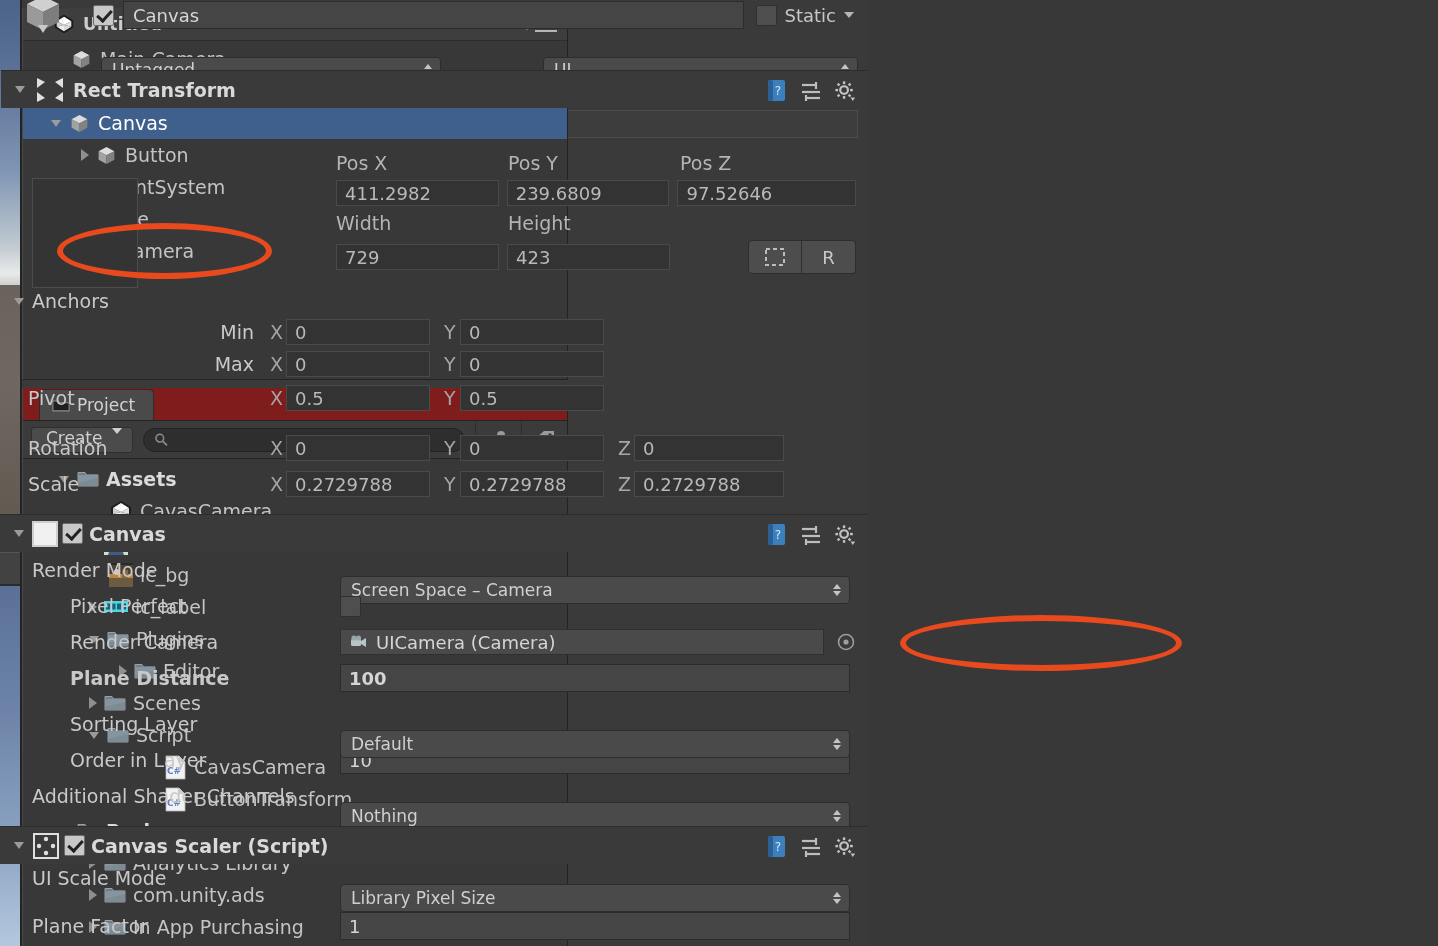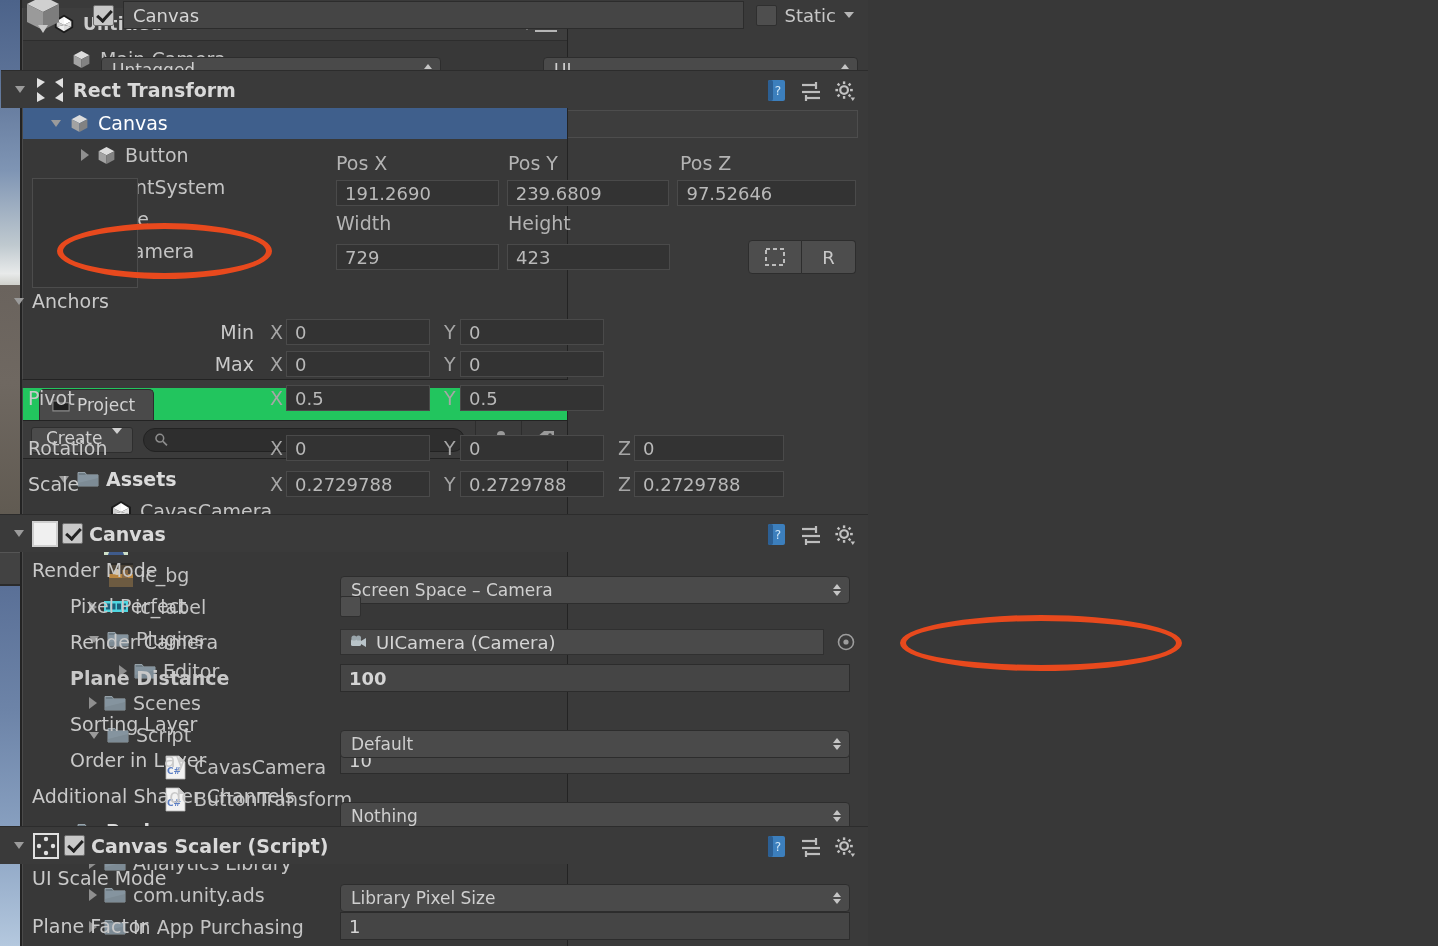--- a/index.html
+++ b/index.html
@@ -110,21 +110,21 @@
 
   
   #project {
     left: 22px; top: 388px; width: 546px; height: 558px;
     background: #383838;
     border-left: 1px solid #4a4a4a;
     border-right: 1px solid #232323;
   }
   .proj-tabbar {
     position: relative;
-    height: 33px; background: #22c55e;
+    height: 33px; background: #7f1d1d;
     border-bottom: 1px solid #232323;
     display: flex; align-items: flex-end;
   }
   .proj-tab {
     height: 31px; background: #4a4a4a; border-radius: 5px 5px 0 0;
     display: flex; align-items: center; padding: 0 18px 0 12px;
     margin-left: 16px; color: #d2d2d2; font-size: 17px;
     border: 1px solid #2c2c2c; border-bottom: none;
   }
   .folder-tab-ico { width: 18px; height: 15px; margin-right: 7px; flex:none; }
@@ -647,21 +647,21 @@
 
     <div class="abs" style="left:32px; top:178px; width:106px; height:110px; background:#343434; border:1px solid #4c4c4c;"></div>
 
     <div class="abs" style="left:336px; top:152px; width:520px;">
       <div style="display:flex; gap:8px;">
         <span class="lbl-dim" style="width:164px;">Pos X</span>
         <span class="lbl-dim" style="width:164px;">Pos Y</span>
         <span class="lbl-dim" style="width:164px;">Pos Z</span>
       </div>
       <div style="display:flex; gap:8px; margin-top:6px;">
-        <div class="field" style="width:164px;">191.2690</div>
+        <div class="field" style="width:164px;">411.2982</div>
         <div class="field" style="width:164px;">239.6809</div>
         <div class="field" style="width:180px;">97.52646</div>
       </div>
       <div style="display:flex; gap:8px; margin-top:6px;">
         <span class="lbl-dim" style="width:164px;">Width</span>
         <span class="lbl-dim" style="width:164px;">Height</span>
       </div>
       <div style="display:flex; gap:8px; margin-top:6px; align-items:center;">
         <div class="field" style="width:164px;">729</div>
         <div class="field" style="width:164px;">423</div>

